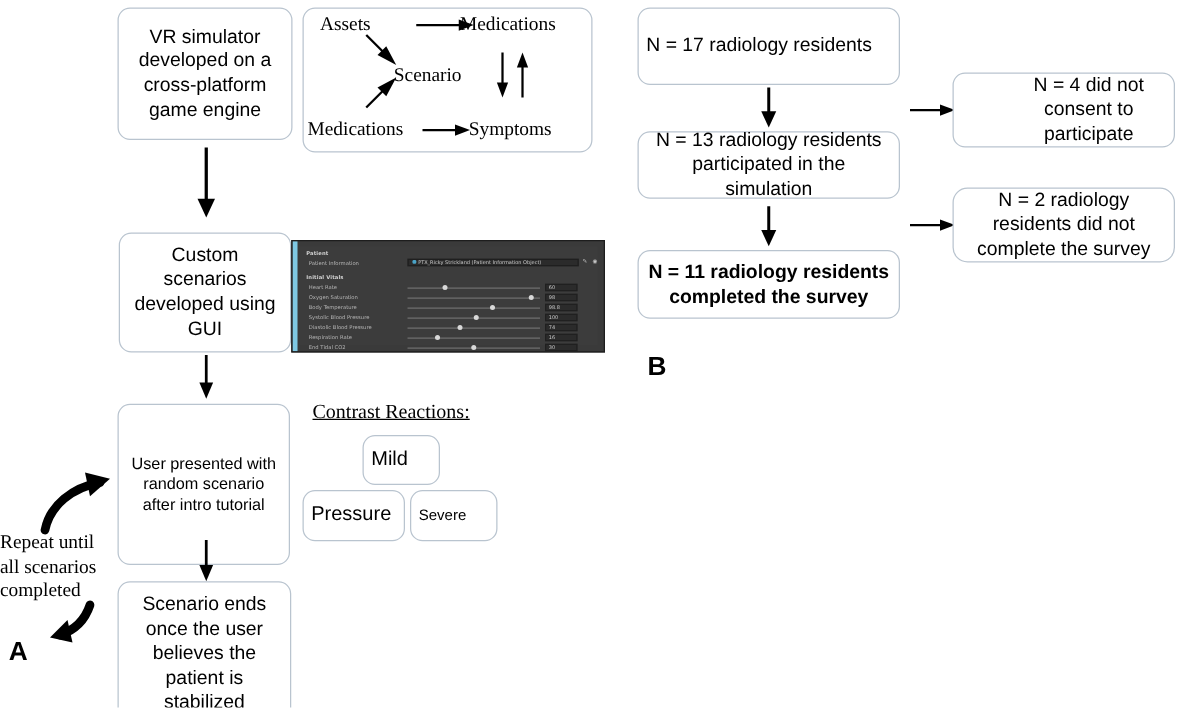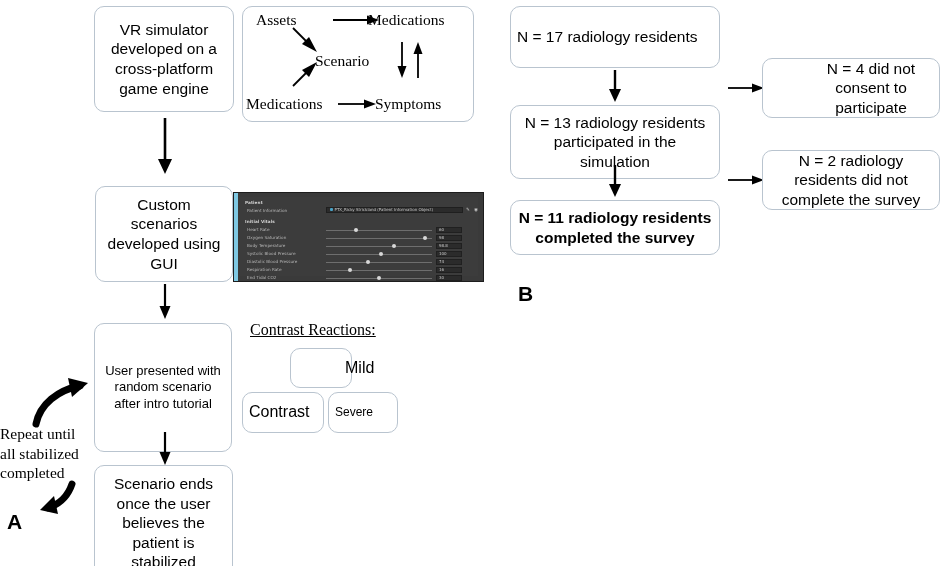--- a/index.html
+++ b/index.html
@@ -186,46 +186,46 @@
 
 <svg class="arrow" style="left:32px;top:378px;width:60px;height:48px;">
   <path d="M4,46 C8,26 26,12 48,8" stroke="#000" stroke-width="7" fill="none" stroke-linecap="round"></path>
   <polygon points="56,5 36,0 40,19" fill="#000"></polygon>
 </svg>
 <svg class="arrow" style="left:26px;top:482px;width:50px;height:32px;">
   <path d="M46,2 C42,14 34,22 22,26" stroke="#000" stroke-width="7" fill="none" stroke-linecap="round"></path>
   <polygon points="14,28 32,32 28,14" fill="#000"></polygon>
 </svg>
 
-<div class="plain" style="left:0px;top:424px;width:84px;font-size:15.5px;">Repeat until all stabilized completed</div>
+<div class="plain" style="left:0px;top:424px;width:84px;font-size:15.5px;">Repeat until all scenarios completed</div>
 
 <div class="plain underline" style="left:250px;top:320px;width:145px;font-size:16px;">Contrast Reactions:</div>
 
-<div class="box" style="left:290px;top:348px;width:62px;height:40px;font-size:16px;padding-left:48px;">
+<div class="box" style="left:290px;top:348px;width:62px;height:40px;font-size:16px;">
   <span>Mild</span>
 </div>
 <div class="box" style="left:242px;top:392px;width:82px;height:41px;font-size:16px;">
-  <span>Contrast</span>
+  <span>Pressure</span>
 </div>
 <div class="box" style="left:328px;top:392px;width:70px;height:41px;font-size:12px;">
   <span>Severe</span>
 </div>
 
 <div class="panel-label" style="left:7px;top:510px;">A</div>
 
 <div class="box" style="left:510px;top:6px;width:210px;height:62px;font-size:15.5px;">
   <span>N = 17 radiology residents</span>
 </div>
 
 <svg class="arrow" style="left:606px;top:70px;width:18px;height:34px;">
   <line x1="9" y1="0" x2="9" y2="21" stroke="#000" stroke-width="2.4"></line>
   <polygon points="9,32 3,19 15,19" fill="#000"></polygon>
 </svg>
 
-<div class="box" style="left:510px;top:105px;width:210px;height:74px;font-size:15.5px;">
+<div class="box" style="left:510px;top:105px;width:210px;height:54px;font-size:15.5px;">
   <span>N = 13 radiology residents participated in the simulation</span>
 </div>
 
 <svg class="arrow" style="left:606px;top:165px;width:18px;height:34px;">
   <line x1="9" y1="0" x2="9" y2="21" stroke="#000" stroke-width="2.4"></line>
   <polygon points="9,32 3,19 15,19" fill="#000"></polygon>
 </svg>
 
 <div class="box bold" style="left:510px;top:200px;width:210px;height:55px;font-size:15.5px;font-weight:bold;">
   <span>N = 11 radiology residents completed the survey</span>
@@ -238,17 +238,17 @@
 
 <div class="box" style="left:762px;top:58px;width:178px;height:60px;font-size:15.5px;padding-left:40px;">
   <span>N = 4 did not consent to participate</span>
 </div>
 
 <svg class="arrow" style="left:728px;top:172px;width:40px;height:16px;">
   <line x1="0" y1="8" x2="26" y2="8" stroke="#000" stroke-width="1.8"></line>
   <polygon points="36,8 24,3.5 24,12.5" fill="#000"></polygon>
 </svg>
 
-<div class="box" style="left:762px;top:150px;width:178px;height:60px;font-size:15.5px;">
+<div class="box" style="left:762px;top:150px;width:178px;height:60px;font-size:15.5px;border-radius:12px;">
   <span>N = 2 radiology residents did not complete the survey</span>
 </div>
 
 <div class="panel-label" style="left:518px;top:282px;">B</div>
 
 </body></html>

